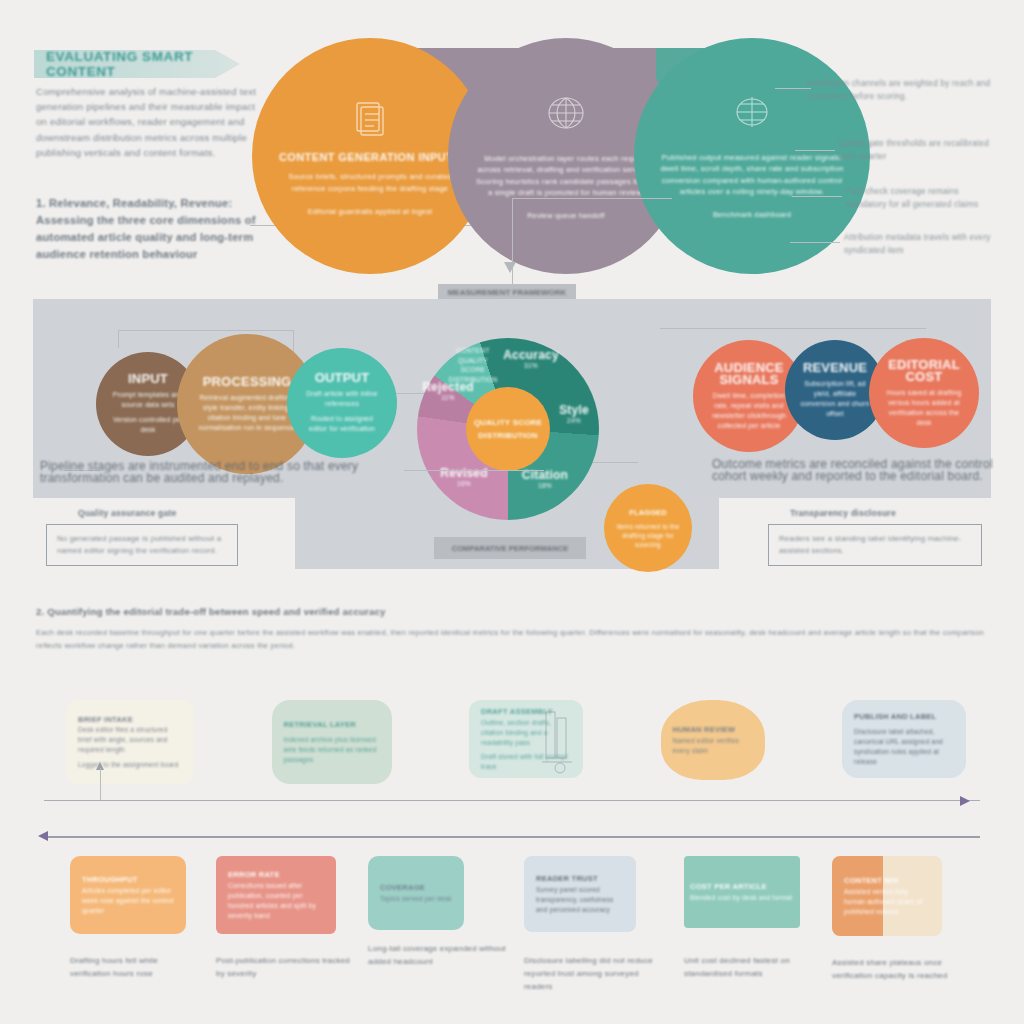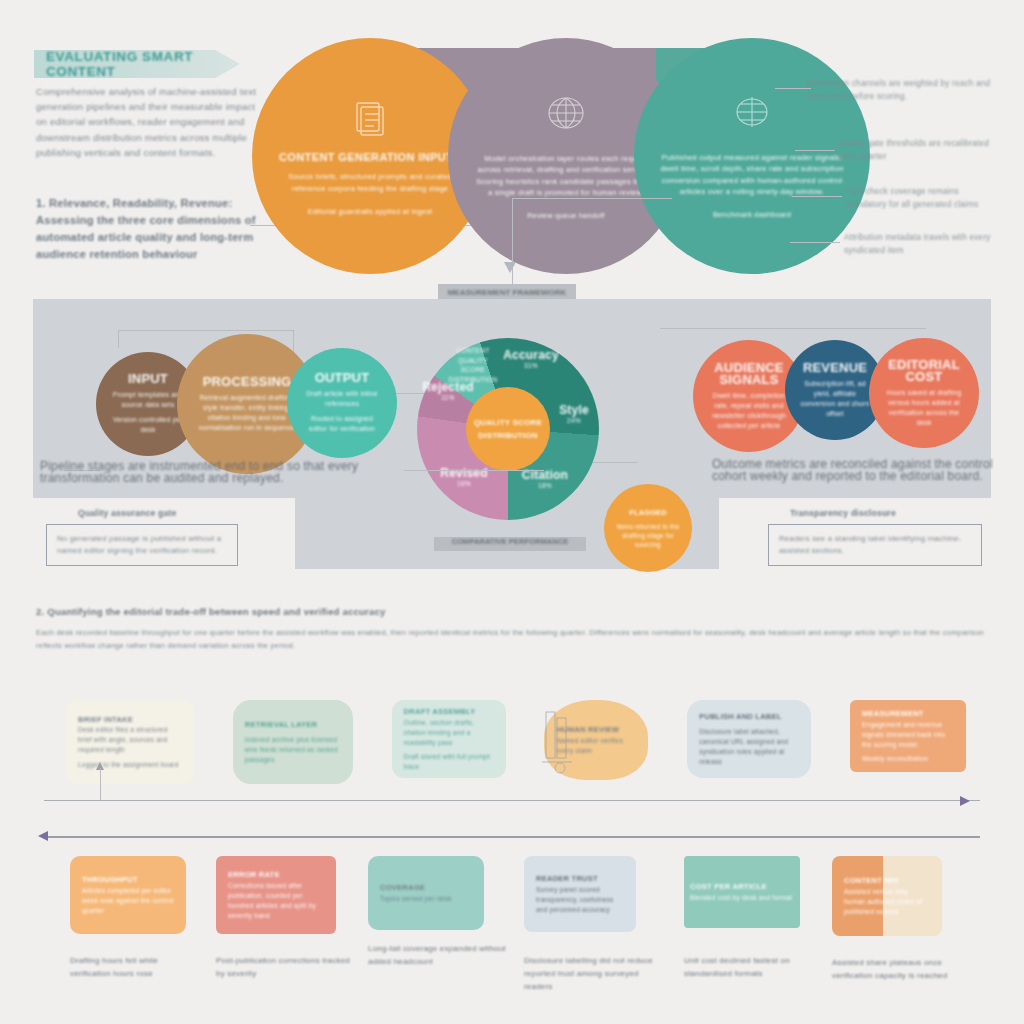--- a/index.html
+++ b/index.html
@@ -127,22 +127,22 @@
   .pcap { position:absolute; }
   .pcap .tx { font-size:12px; line-height:12px; }
 
   
   .callout { position:absolute; border:1px solid #9aa3ad; background:#f0efed; padding:8px 10px; }
   .callout .tx { font-size:7.8px; line-height:12.4px; }
   .callout-title { position:absolute; }
   .callout-title .tx { font-size:8.6px; font-weight:bold; color:#5f6b77; }
 
   .plabel-chip {
-    position:absolute; left:434px; top:537px; width:152px; height:14px; background:#b9bcc1;
-    display:flex; justify-content:center;
+    position:absolute; left:434px; top:537px; width:152px; height:22px; background:#b9bcc1;
+    display:flex; align-items:center; justify-content:center;
   }
   .plabel-chip span { font-size:7.6px; font-weight:bold; color:#6d747c; filter:blur(.9px); }
 
   
   .midtext { position:absolute; left:36px; top:604px; width:956px; }
   .midtext .l1 { font-size:9.6px; line-height:15px; font-weight:bold; color:#5d6975; }
   .midtext .l2 { font-size:8.6px; line-height:14px; }
   .midtext .l3 { font-size:7.6px; line-height:12.6px; }
 
   
@@ -408,25 +408,20 @@
     <div class="card" style="width:104px; height:80px; background:#f3c98e; border-radius:46% 46% 40% 40%;">
       <span class="tx hd">HUMAN REVIEW</span>
       <span class="tx">Named editor verifies every claim</span>
     </div>
 
     <div class="card" style="width:124px; height:78px; background:#d9e2e6; border-radius:16px;">
       <span class="tx d hd">PUBLISH AND LABEL</span>
       <span class="tx d" style="margin-top:4px">Disclosure label attached, canonical URL assigned and syndication rules applied at release</span>
     </div>
 
-    <div class="card" style="width:116px; height:72px; background:#efa878; border-radius:6px;">
-      <span class="tx w hd">MEASUREMENT</span>
-      <span class="tx w">Engagement and revenue signals streamed back into the scoring model</span>
-      <span class="tx w" style="margin-top:4px">Weekly reconciliation</span>
-    </div>
   </div>
 
   <svg style="position:absolute; left:540px; top:704px;" width="34" height="70" viewBox="0 0 34 70" fill="none" stroke="#9aa0a8" stroke-width="1" opacity=".7">
     <rect x="6" y="8" width="9" height="46"></rect>
     <rect x="17" y="14" width="9" height="40"></rect>
     <line x1="2" y1="58" x2="32" y2="58"></line>
     <circle cx="20" cy="64" r="5"></circle>
   </svg>
 
   <div class="rule" style="left:44px; top:800px; width:936px;"></div>
@@ -453,21 +448,21 @@
       <div class="card" style="width:120px; height:78px; background:#e79387; border-radius:6px;">
         <span class="tx w hd">ERROR RATE</span>
         <span class="tx w">Corrections issued after publication, counted per hundred articles and split by severity band</span>
       </div>
       <div class="caption" style="position:static; width:136px; margin-top:20px; text-align:left;">
         <span class="tx d">Post-publication corrections tracked by severity</span>
       </div>
     </div>
 
     <div style="width:140px;">
-      <div class="card" style="width:116px; height:74px; background:#9ccfc6; border-radius:10px;">
+      <div class="card" style="width:96px; height:74px; background:#9ccfc6; border-radius:10px;">
         <span class="tx hd">COVERAGE</span>
         <span class="tx">Topics served per desk</span>
       </div>
       <div class="caption" style="position:static; width:140px; margin-top:12px; text-align:left;">
         <span class="tx d">Long-tail coverage expanded without added headcount</span>
       </div>
     </div>
 
     <div style="width:144px;">
       <div class="card" style="width:112px; height:76px; background:#d7e0e6; border-radius:8px;">

